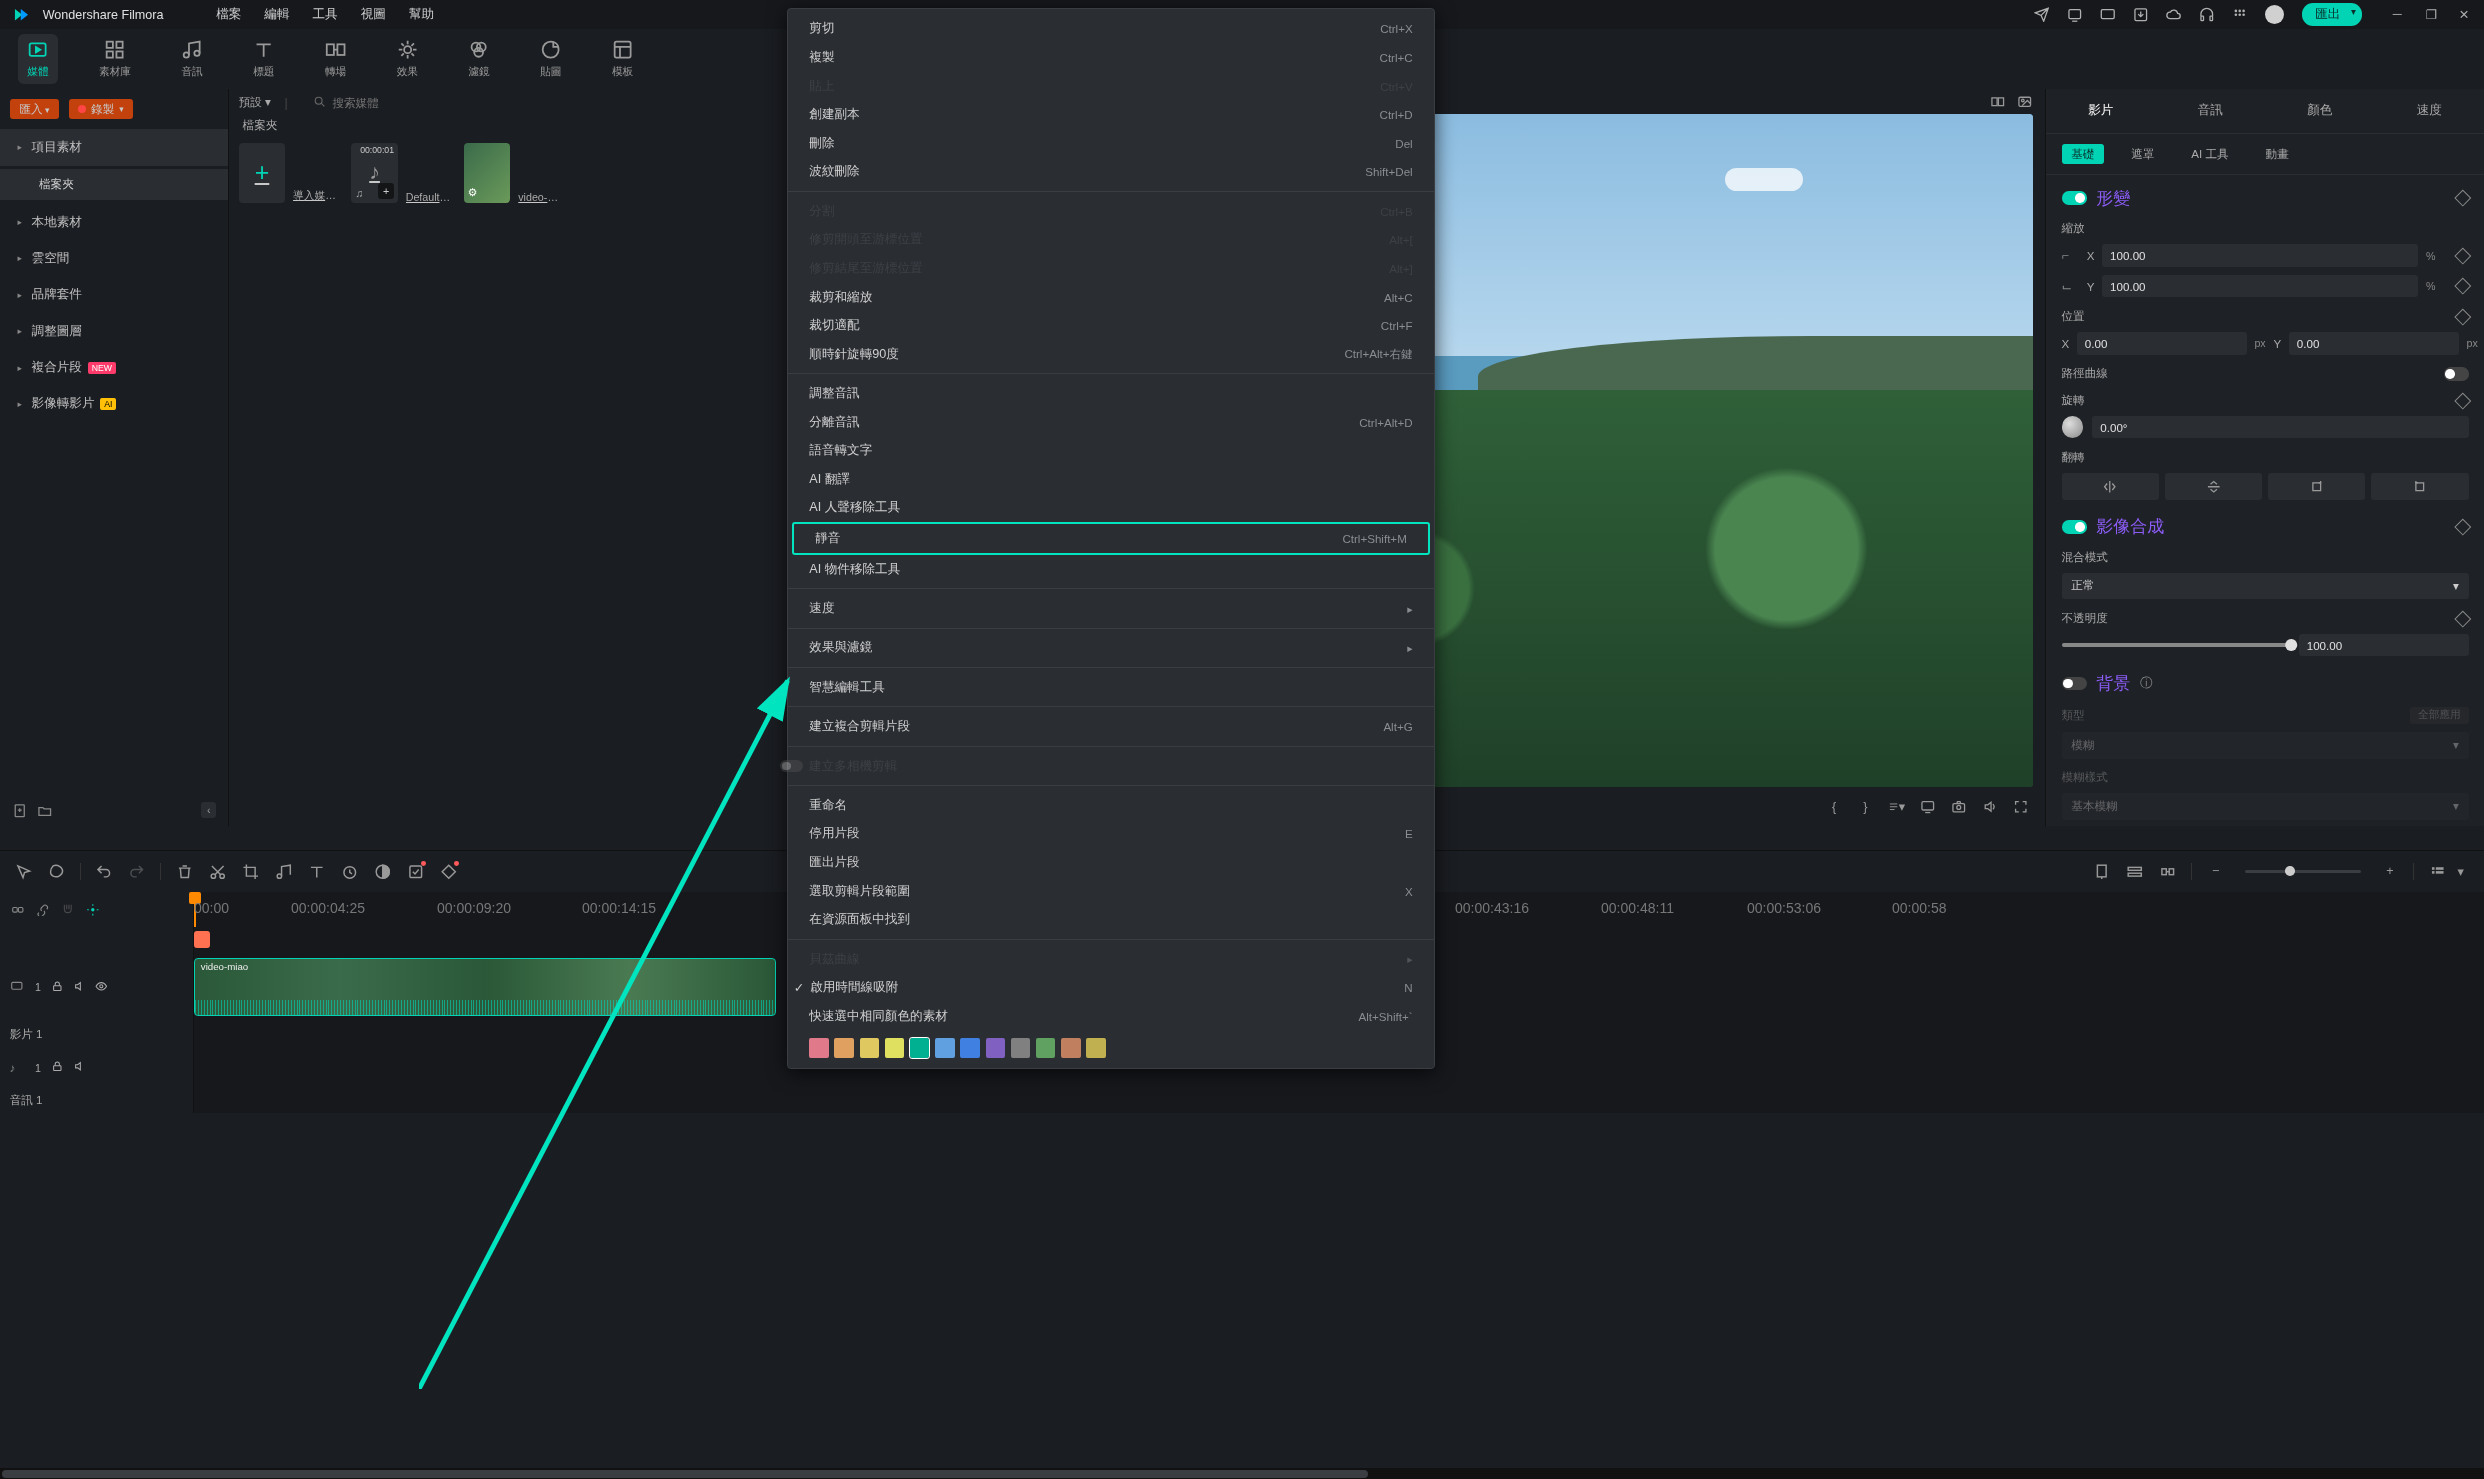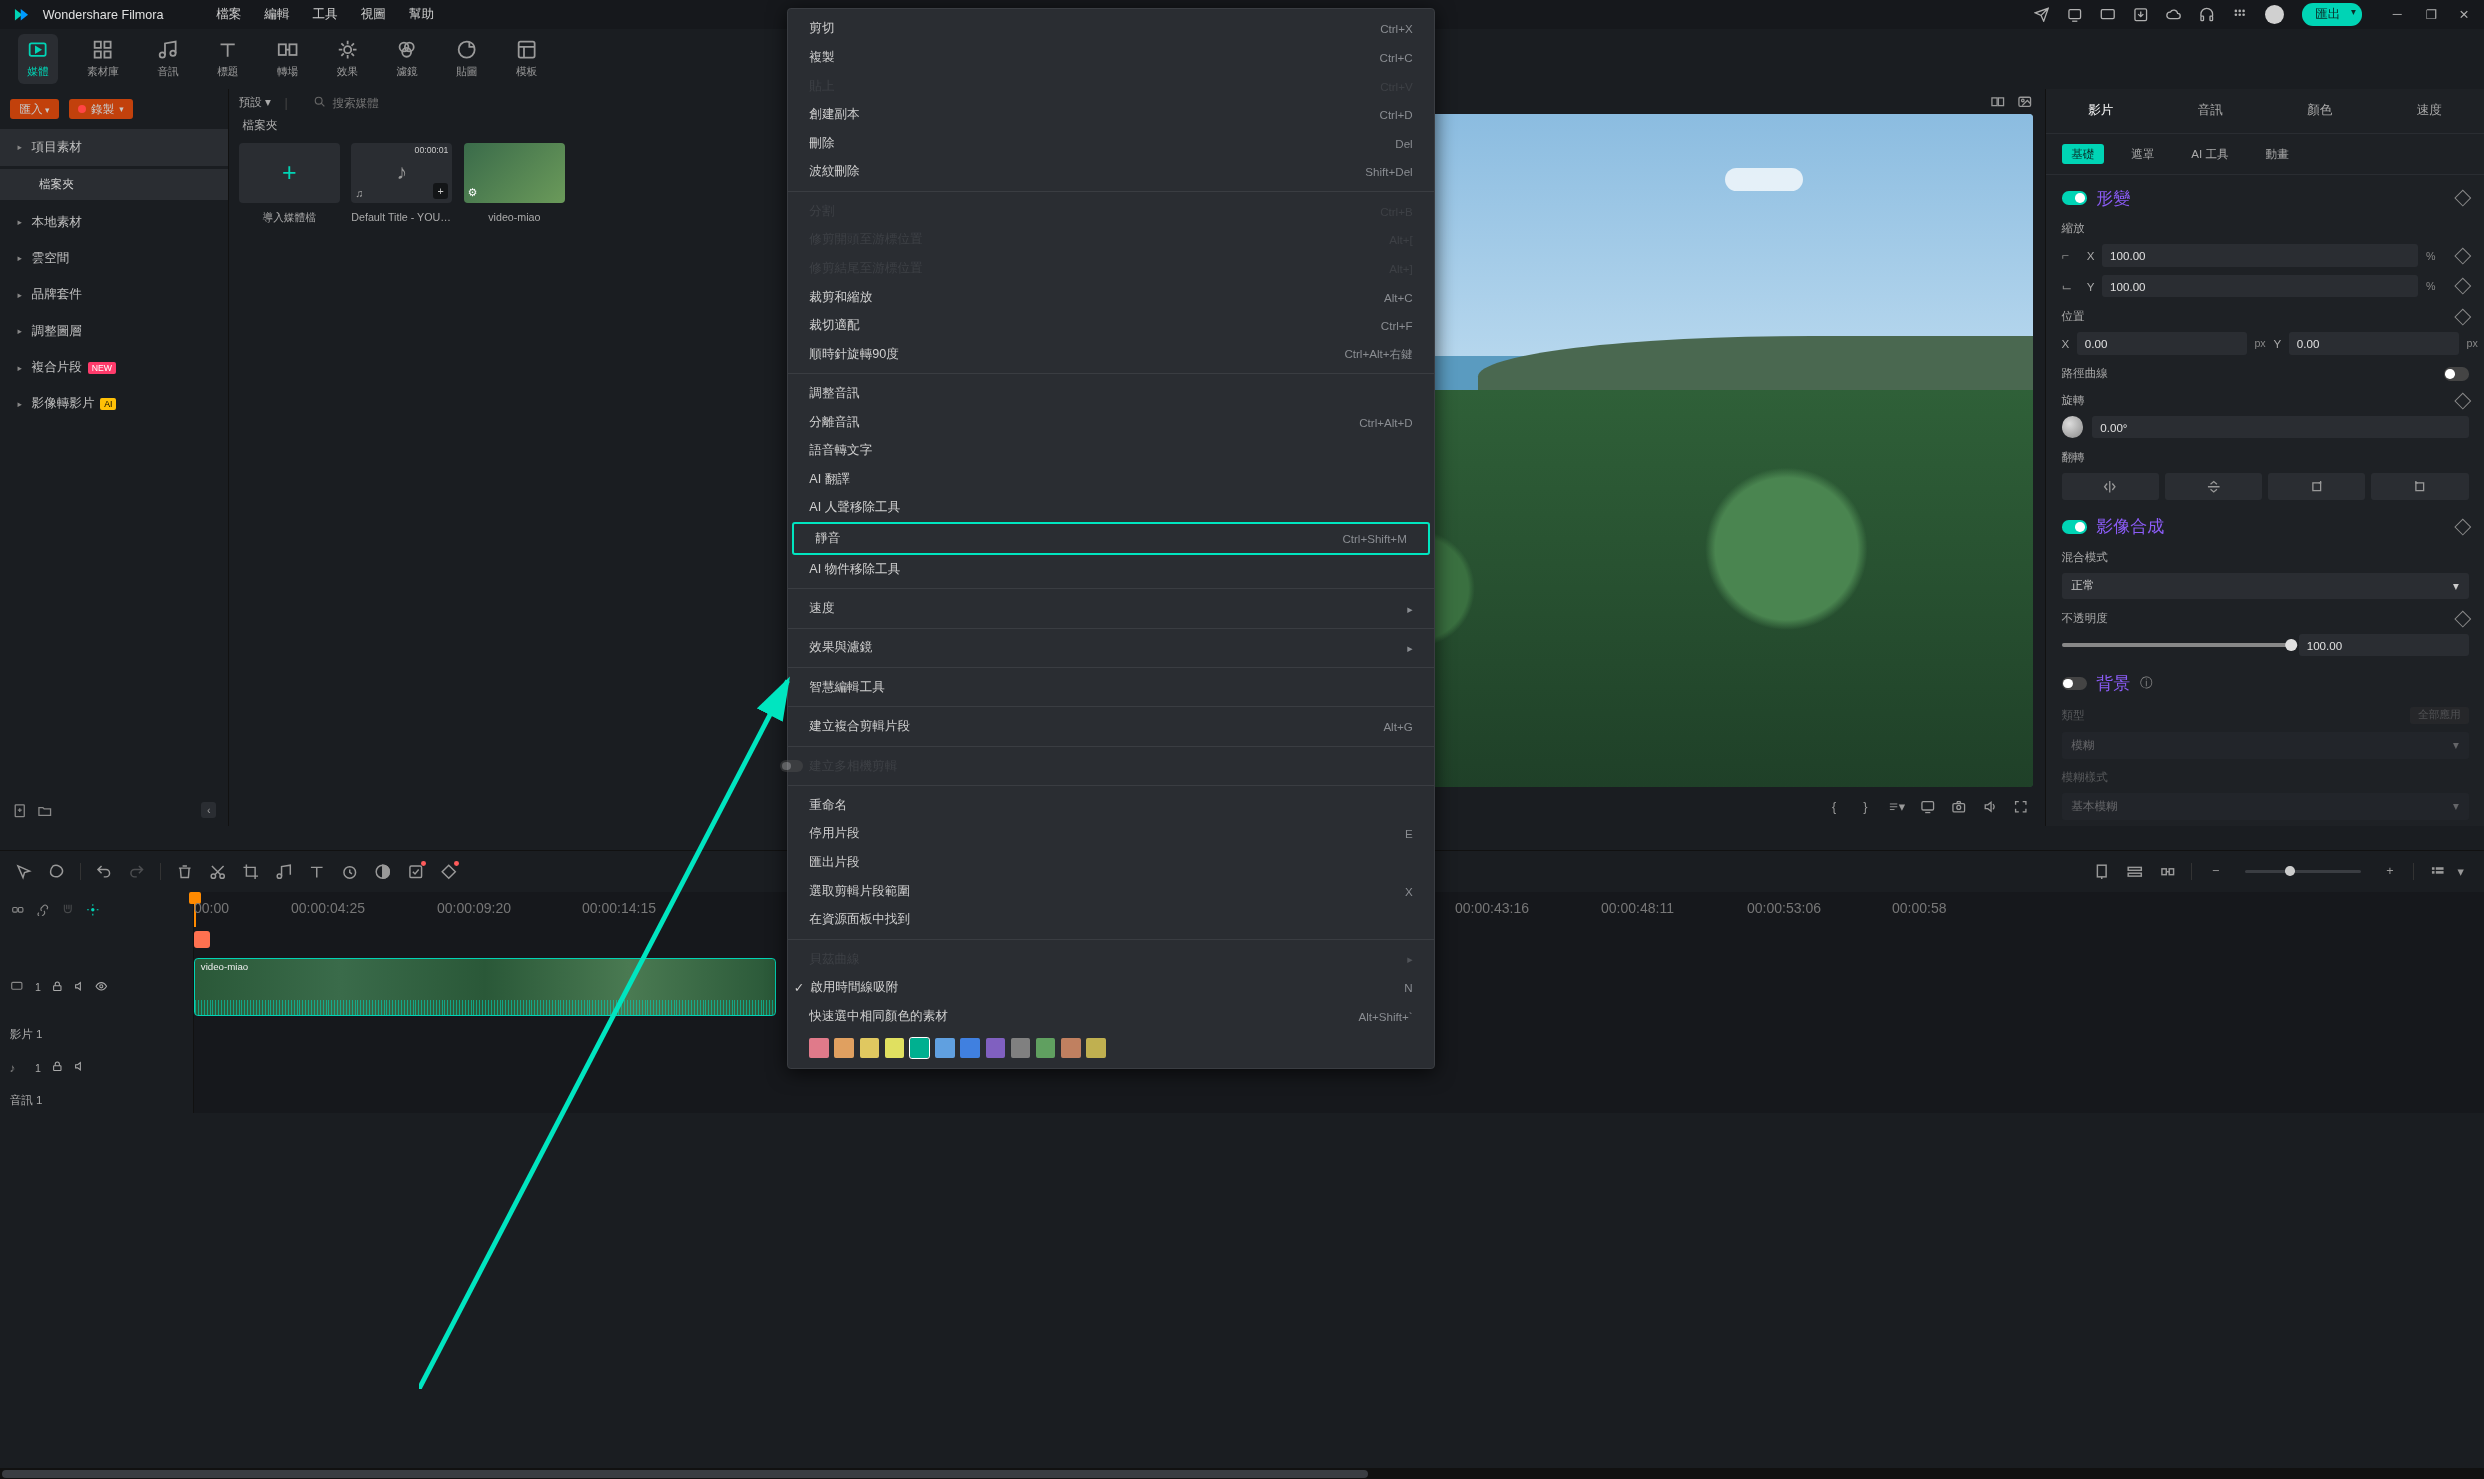--- a/index.html
+++ b/index.html
@@ -14,21 +14,21 @@
 .menulist span { font-size:12.6px; color:#d0d0d0; cursor:pointer; }
 .titlebar-right { display:flex; align-items:center; gap:17.5px; }
 .titlebar-right .icn { width:15.5px; height:15.5px; color:#b0b0b0; cursor:pointer; display:flex; align-items:center; justify-content:center; }
 .avatar { width:19.4px; height:19.4px; border-radius:50%; background:#d0d0d0; }
 .export-btn { background:#00d4b5; color:#0a2e2a; padding:2.9px 21.3px 2.9px 13.6px; border-radius:11px; font-size:12.6px; position:relative; cursor:pointer; }
 .export-btn::after { content:"▾"; position:absolute; right:5.8px; font-size:9.7px; }
 .winbtns { display:flex; gap:19.4px; margin-left:13.6px; }
 .winbtns span { width:13.6px; color:#b0b0b0; cursor:pointer; }
 
 
-.tabstrip { height:60px; display:flex; align-items:center; padding:0 17.5px; gap:19px; background:#1a1d21; }
+.tabstrip { height:60px; display:flex; align-items:center; padding:0 17.5px; gap:31px; background:#1a1d21; }
 .tabitem { display:flex; flex-direction:column; align-items:center; gap:3.9px; padding:5.8px 9.7px; border-radius:5.8px; cursor:pointer; color:#9a9a9a; }
 .tabitem.active { background:#2a2d32; color:#00d4b5; }
 .tabitem .ticn { width:21.3px; height:21.3px; }
 .tabitem span { font-size:10.7px; }
 
 
 .main { display:flex; height:737px; }
 .leftbar { width:229px; background:#1a1d21; border-right:1px solid #111; display:flex; flex-direction:column; }
 .leftbar-top { display:flex; gap:9.7px; padding:9.7px; align-items:center; }
 .dd { background:#c2410c; padding:2.9px 9.7px; border-radius:2.9px; font-size:11.6px; cursor:pointer; }
@@ -48,21 +48,21 @@
 .collapse-btn { background:#2a2d32; padding:1.9px 5.8px; border-radius:2.9px; color:#999; cursor:pointer; font-size:10.7px; }
 
 
 .mediabrowse { flex:0 0 559px; background:#1a1d21; padding:5.8px 9.7px; position:relative; }
 .mb-header { display:flex; align-items:center; gap:13.6px; margin-bottom:7.8px; }
 .mb-header .dd2 { font-size:11.6px; color:#aaa; cursor:pointer; }
 .searchwrap { display:flex; align-items:center; gap:5.8px; color:#666; font-size:11.6px; margin-left:11.6px;}
 .searchwrap input { background:transparent; border:none; color:#999; font-size:11.6px; width:116px; outline:none; }
 .mb-sub { font-size:11.6px; color:#aaa; margin-bottom:9.7px; padding-left:3.9px;}
 .thumbs { display:flex; gap:11.6px; }
-.thumb { width:101px; display:flex; flex-direction:column; align-items:flex-end; gap:7.8px; cursor:pointer; }
+.thumb { width:101px; display:flex; flex-direction:row; align-items:flex-end; gap:7.8px; cursor:pointer;text-decoration:underline; }
 .thumb .box { width:101px; height:60px; background:#2a2d32; border-radius:3.9px; display:flex; align-items:center; justify-content:center; color:#888; position:relative; }
 .thumb .lbl { font-size:10.7px; color:#aaa; text-align:center; width:100%; white-space:nowrap; overflow:hidden; text-overflow:ellipsis; }
 .plus { color:#00d4b5; font-size:25px; font-weight:300; }
 .th-dur { position:absolute; top:1.9px; right:3.9px; font-size:8.7px; color:#ccc; }
 .th-add { position:absolute; bottom:3.9px; right:3.9px; width:15.5px; height:15.5px; background:#0008; border-radius:2.9px; color:#ccc; font-size:10.7px; display:flex; align-items:center; justify-content:center;}
 .th-music { position:absolute; bottom:3.9px; left:3.9px; color:#aaa; font-size:10.7px;}
 .th-video { background:linear-gradient(135deg,#3a6b4a,#6b9a5a)!important; }
 .th-vicon { position:absolute; bottom:3.9px; left:3.9px; color:#fff; font-size:10.7px;}
 
 

